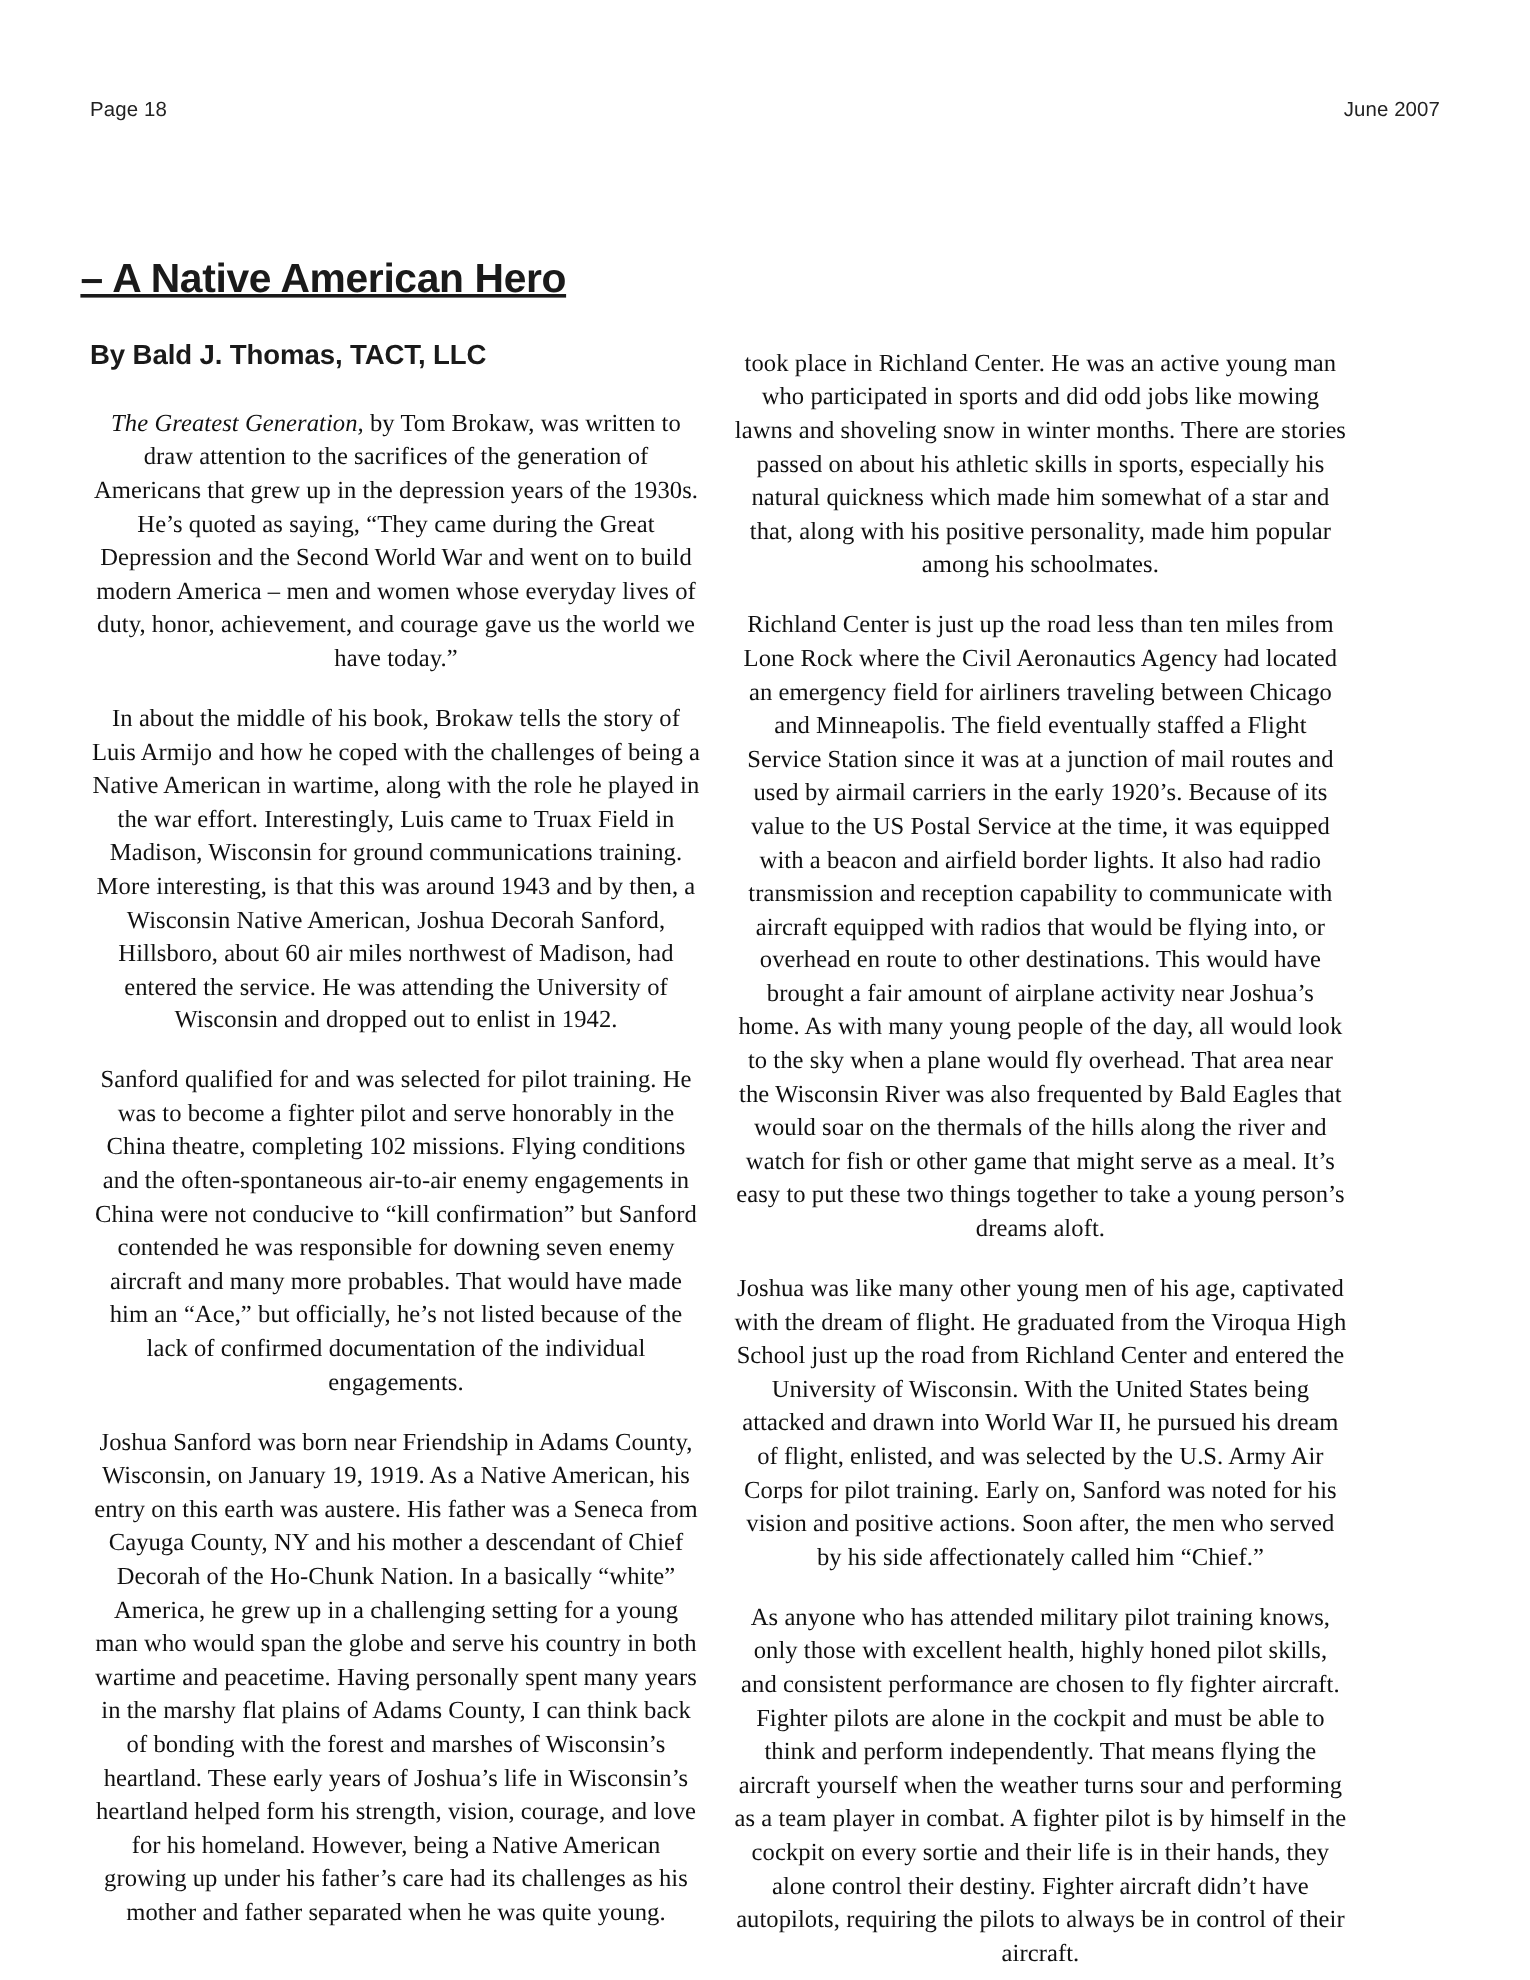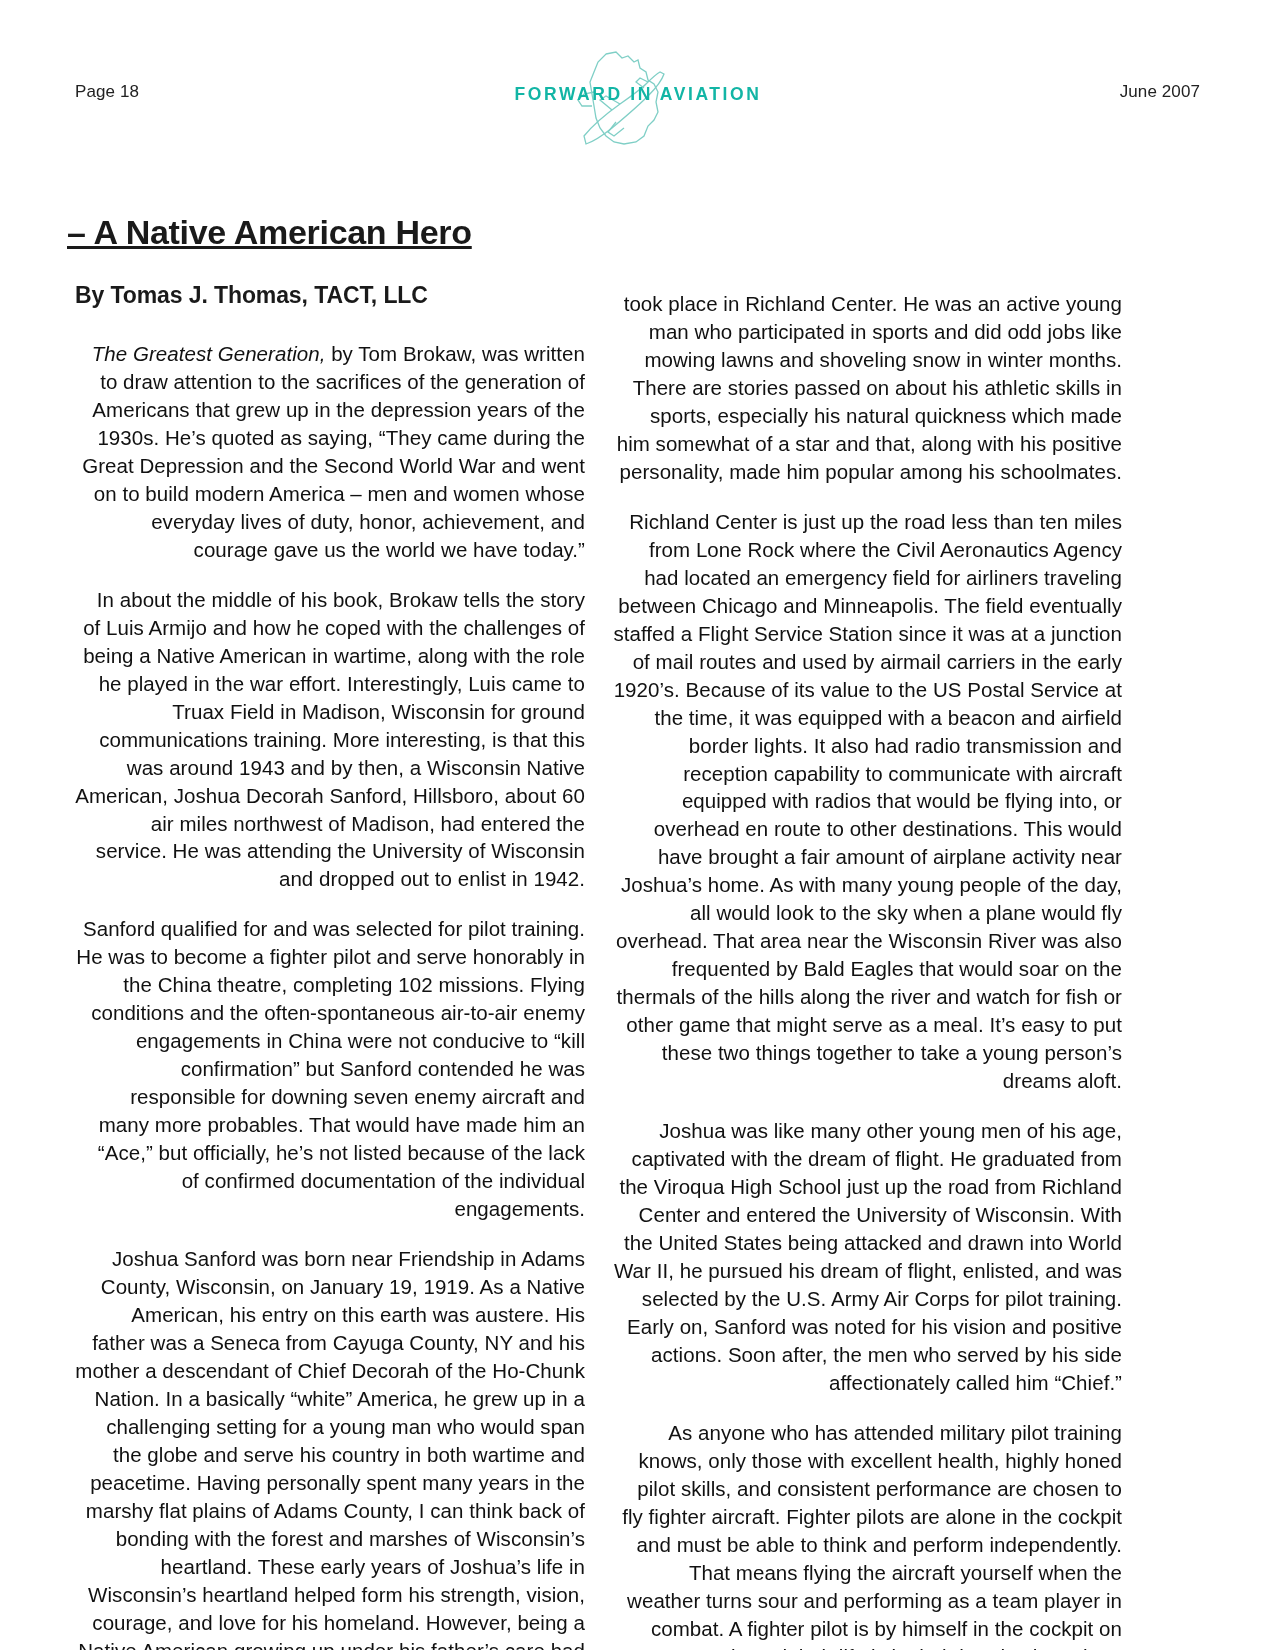--- a/index.html
+++ b/index.html
@@ -111,65 +111,43 @@
   .col {
     position: absolute;
     top: 0;
     width: 510px;
   }
   .col-left { left: 0; top: 50px; }
   .col-right { left: 537px; top: 0; }
 
   .col p {
     margin: 0 0 22px 0;
-    font-family: Liberation Sans, sans-serif;
+    font-family: Liberation Serif, serif;
     font-size: 20.5px;
     line-height: 1.365;
-    text-align: right;
+    text-align: center;
     color: #111;
     letter-spacing: 0.05px;
   }
   .col p em { font-style: italic; }
 </style>
 </head>
 <body>
 
 <div class="page">
 
   <div class="masthead">
     <div class="folio">Page 18</div>
 
-    <div class="logo-wrap">
-      <svg width="300" height="110" viewBox="0 0 300 110" aria-hidden="true">
-        <g fill="none" stroke="#7fcfc6" stroke-width="1.3">
-          <path d="M118 6 L128 4 L134 10 L140 8 L146 14 L150 12 L152 20 L158 24 L160 32
-                   L166 36 L170 44 L168 54 L170 64 L166 72 L160 78 L156 88 L148 94
-                   L136 96 L126 94 L118 88 L112 80 L108 70 L106 58 L104 46 L102 34
-                   L106 24 L110 14 Z"></path>
-          <path d="M106 44 L96 46 L90 52 L94 58 L104 58"></path>
-        </g>
-        <g fill="none" stroke="#7fcfc6" stroke-width="1.3">
-          <path d="M96 88 C104 78 118 66 132 56 C142 49 152 42 158 36
-                   C164 30 168 26 172 24 L176 26 C174 32 168 40 160 48
-                   C150 58 136 70 124 80 C114 88 104 94 98 96 Z"></path>
-          <path d="M132 56 L118 48 L112 52 L124 62"></path>
-          <path d="M128 74 L120 84 L126 88 L136 80"></path>
-          <path d="M160 34 L152 30 L148 34 L156 40"></path>
-        </g>
-        <g>
-          <text x="150" y="52" text-anchor="middle" font-family="Liberation Sans, DejaVu Sans, sans-serif" font-size="17.5" font-weight="bold" letter-spacing="2.6" fill="#12b5a5">FORWARD IN AVIATION</text>
-        </g>
-      </svg>
-    </div>
 
     <div class="issue-date">June 2007</div>
   </div>
 
   <h2 class="subheadline">– A Native American Hero</h2>
-  <div class="byline">By Tomas J. Thomas, TACT, LLC</div>
+  <div class="byline">By Bald J. Thomas, TACT, LLC</div>
 
   <div class="columns">
     <div class="col col-left">
         <p><em>The Greatest Generation,</em> by Tom Brokaw, was written to draw attention to the sacrifices of the generation of Americans that grew up in the depression years of the 1930s. He’s quoted as saying, “They came during the Great Depression and the Second World War and went on to build modern America – men and women whose everyday lives of duty, honor, achievement, and courage gave us the world we have today.”</p>
         <p>In about the middle of his book, Brokaw tells the story of Luis Armijo and how he coped with the challenges of being a Native American in wartime, along with the role he played in the war effort. Interestingly, Luis came to Truax Field in Madison, Wisconsin for ground communications training. More interesting, is that this was around 1943 and by then, a Wisconsin Native American, Joshua Decorah Sanford, Hillsboro, about 60 air miles northwest of Madison, had entered the service. He was attending the University of Wisconsin and dropped out to enlist in 1942.</p>
         <p>Sanford qualified for and was selected for pilot training. He was to become a fighter pilot and serve honorably in the China theatre, completing 102 missions. Flying conditions and the often-spontaneous air-to-air enemy engagements in China were not conducive to “kill confirmation” but Sanford contended he was responsible for downing seven enemy aircraft and many more probables. That would have made him an “Ace,” but officially, he’s not listed because of the lack of confirmed documentation of the individual engagements.</p>
         <p>Joshua Sanford was born near Friendship in Adams County, Wisconsin, on January 19, 1919. As a Native American, his entry on this earth was austere. His father was a Seneca from Cayuga County, NY and his mother a descendant of Chief Decorah of the Ho-Chunk Nation. In a basically “white” America, he grew up in a challenging setting for a young man who would span the globe and serve his country in both wartime and peacetime. Having personally spent many years in the marshy flat plains of Adams County, I can think back of bonding with the forest and marshes of Wisconsin’s heartland. These early years of Joshua’s life in Wisconsin’s heartland helped form his strength, vision, courage, and love for his homeland. However, being a Native American growing up under his father’s care had its challenges as his mother and father separated when he was quite young.</p>
       </div>
     <div class="col col-right">
         <p>took place in Richland Center. He was an active young man who participated in sports and did odd jobs like mowing lawns and shoveling snow in winter months. There are stories passed on about his athletic skills in sports, especially his natural quickness which made him somewhat of a star and that, along with his positive personality, made him popular among his schoolmates.</p>

